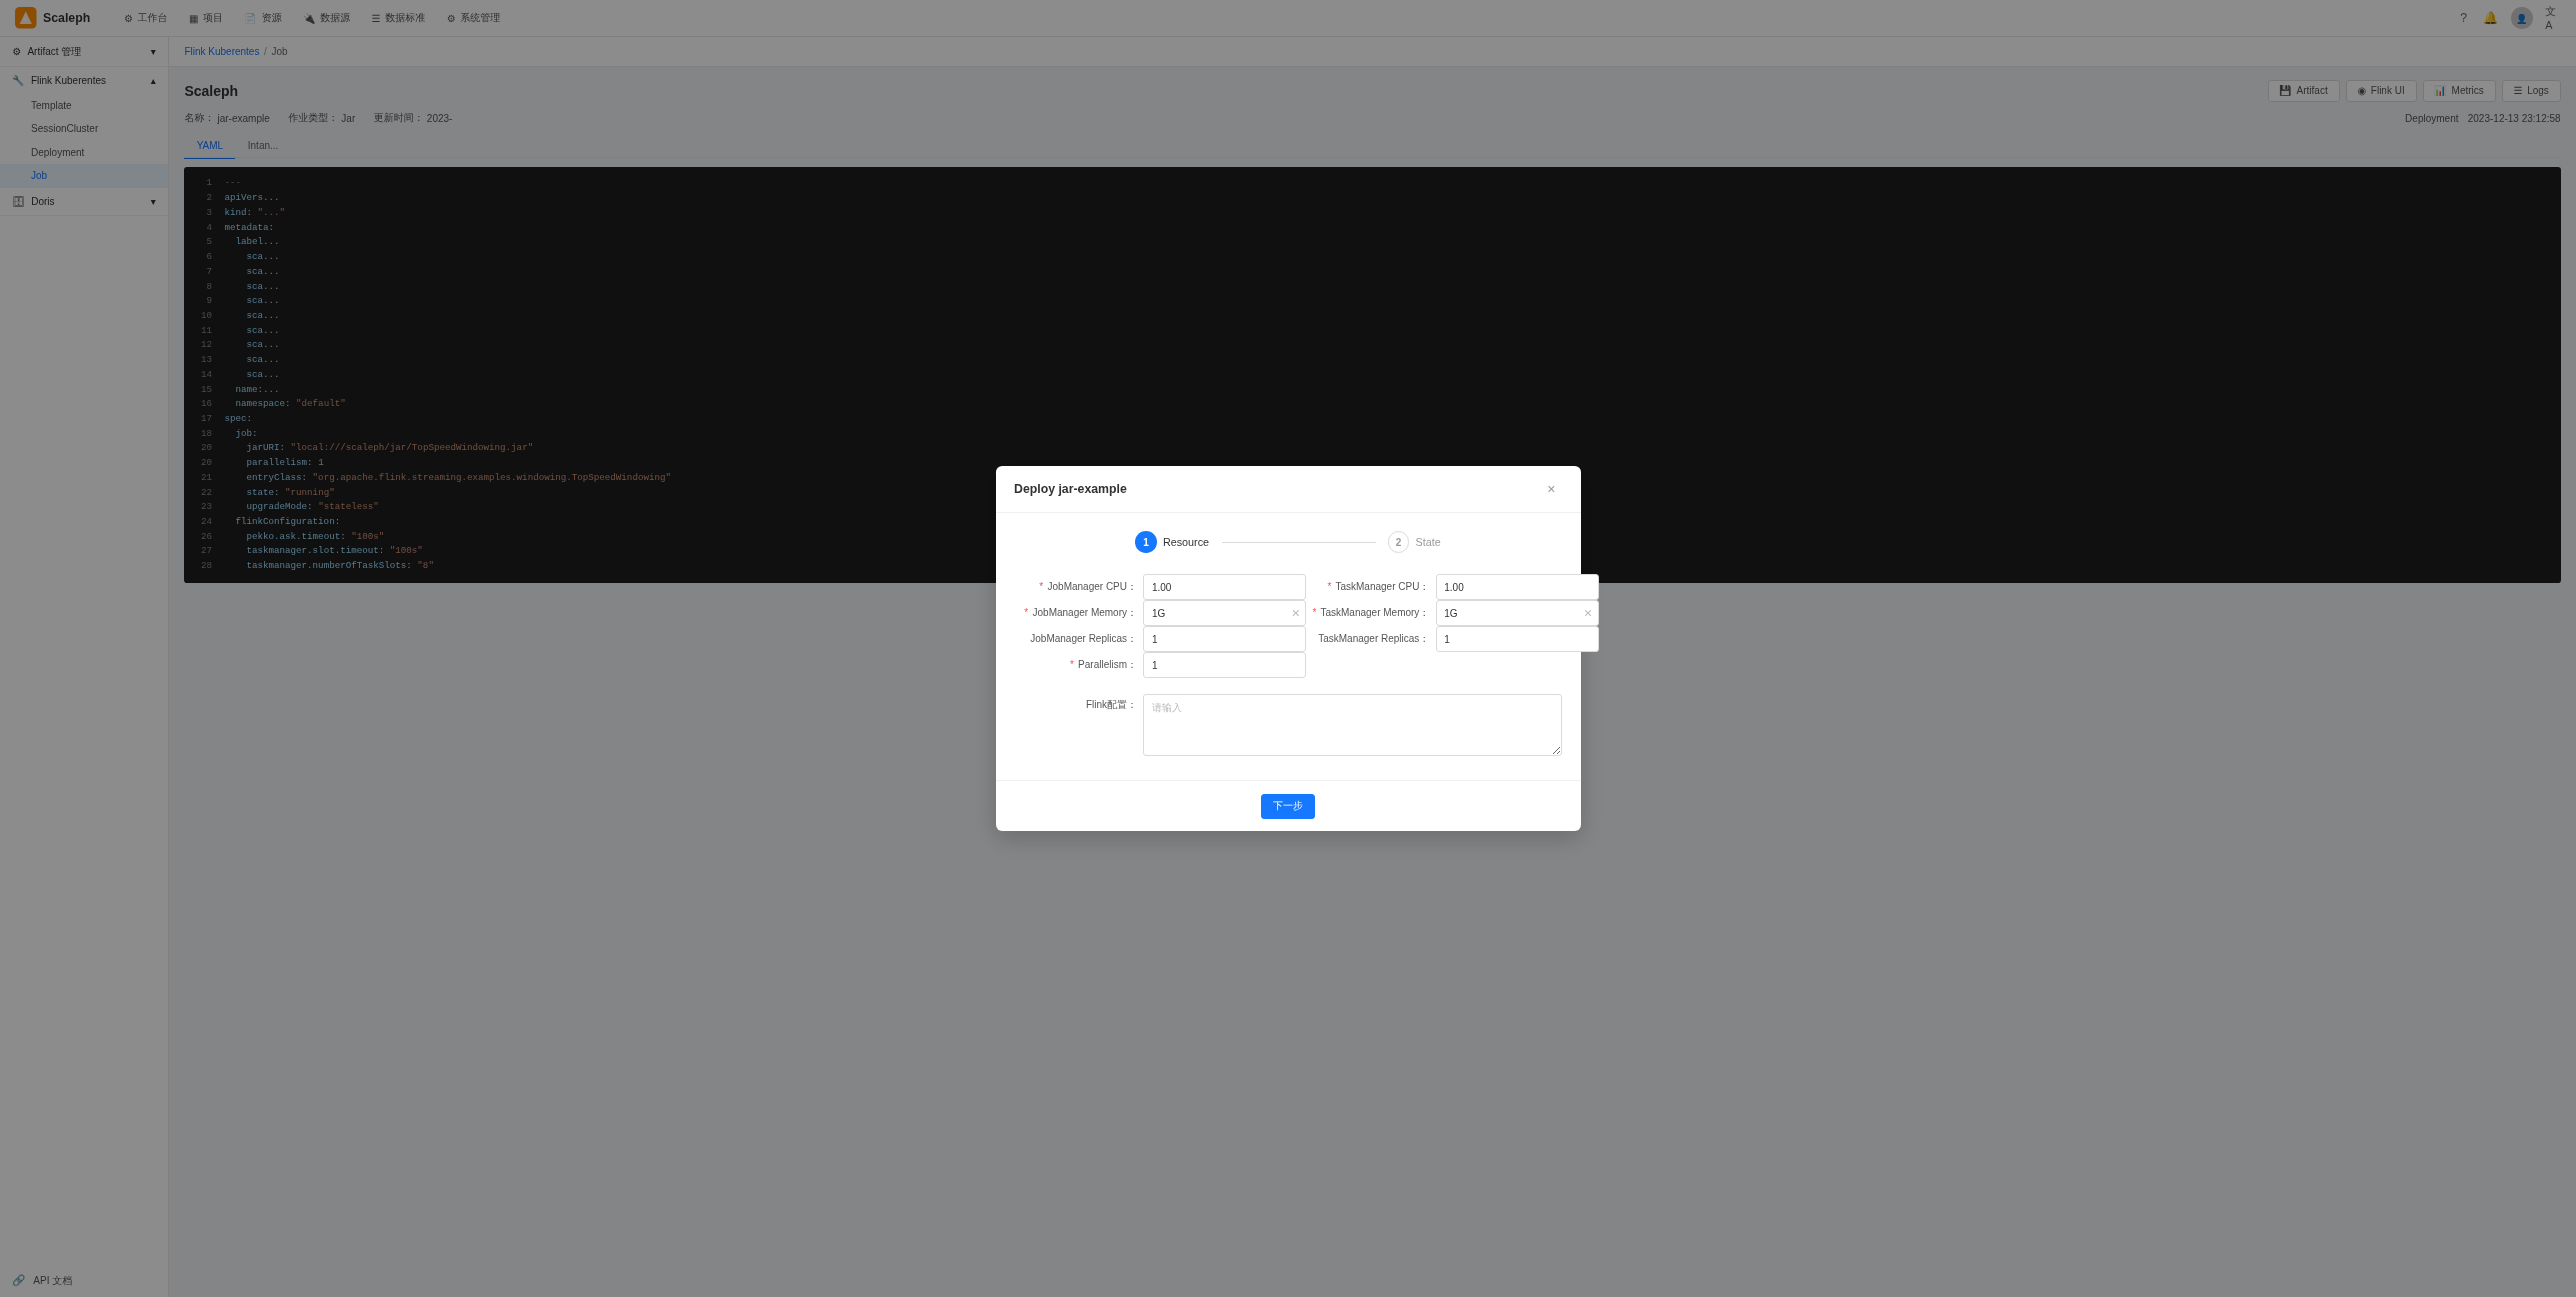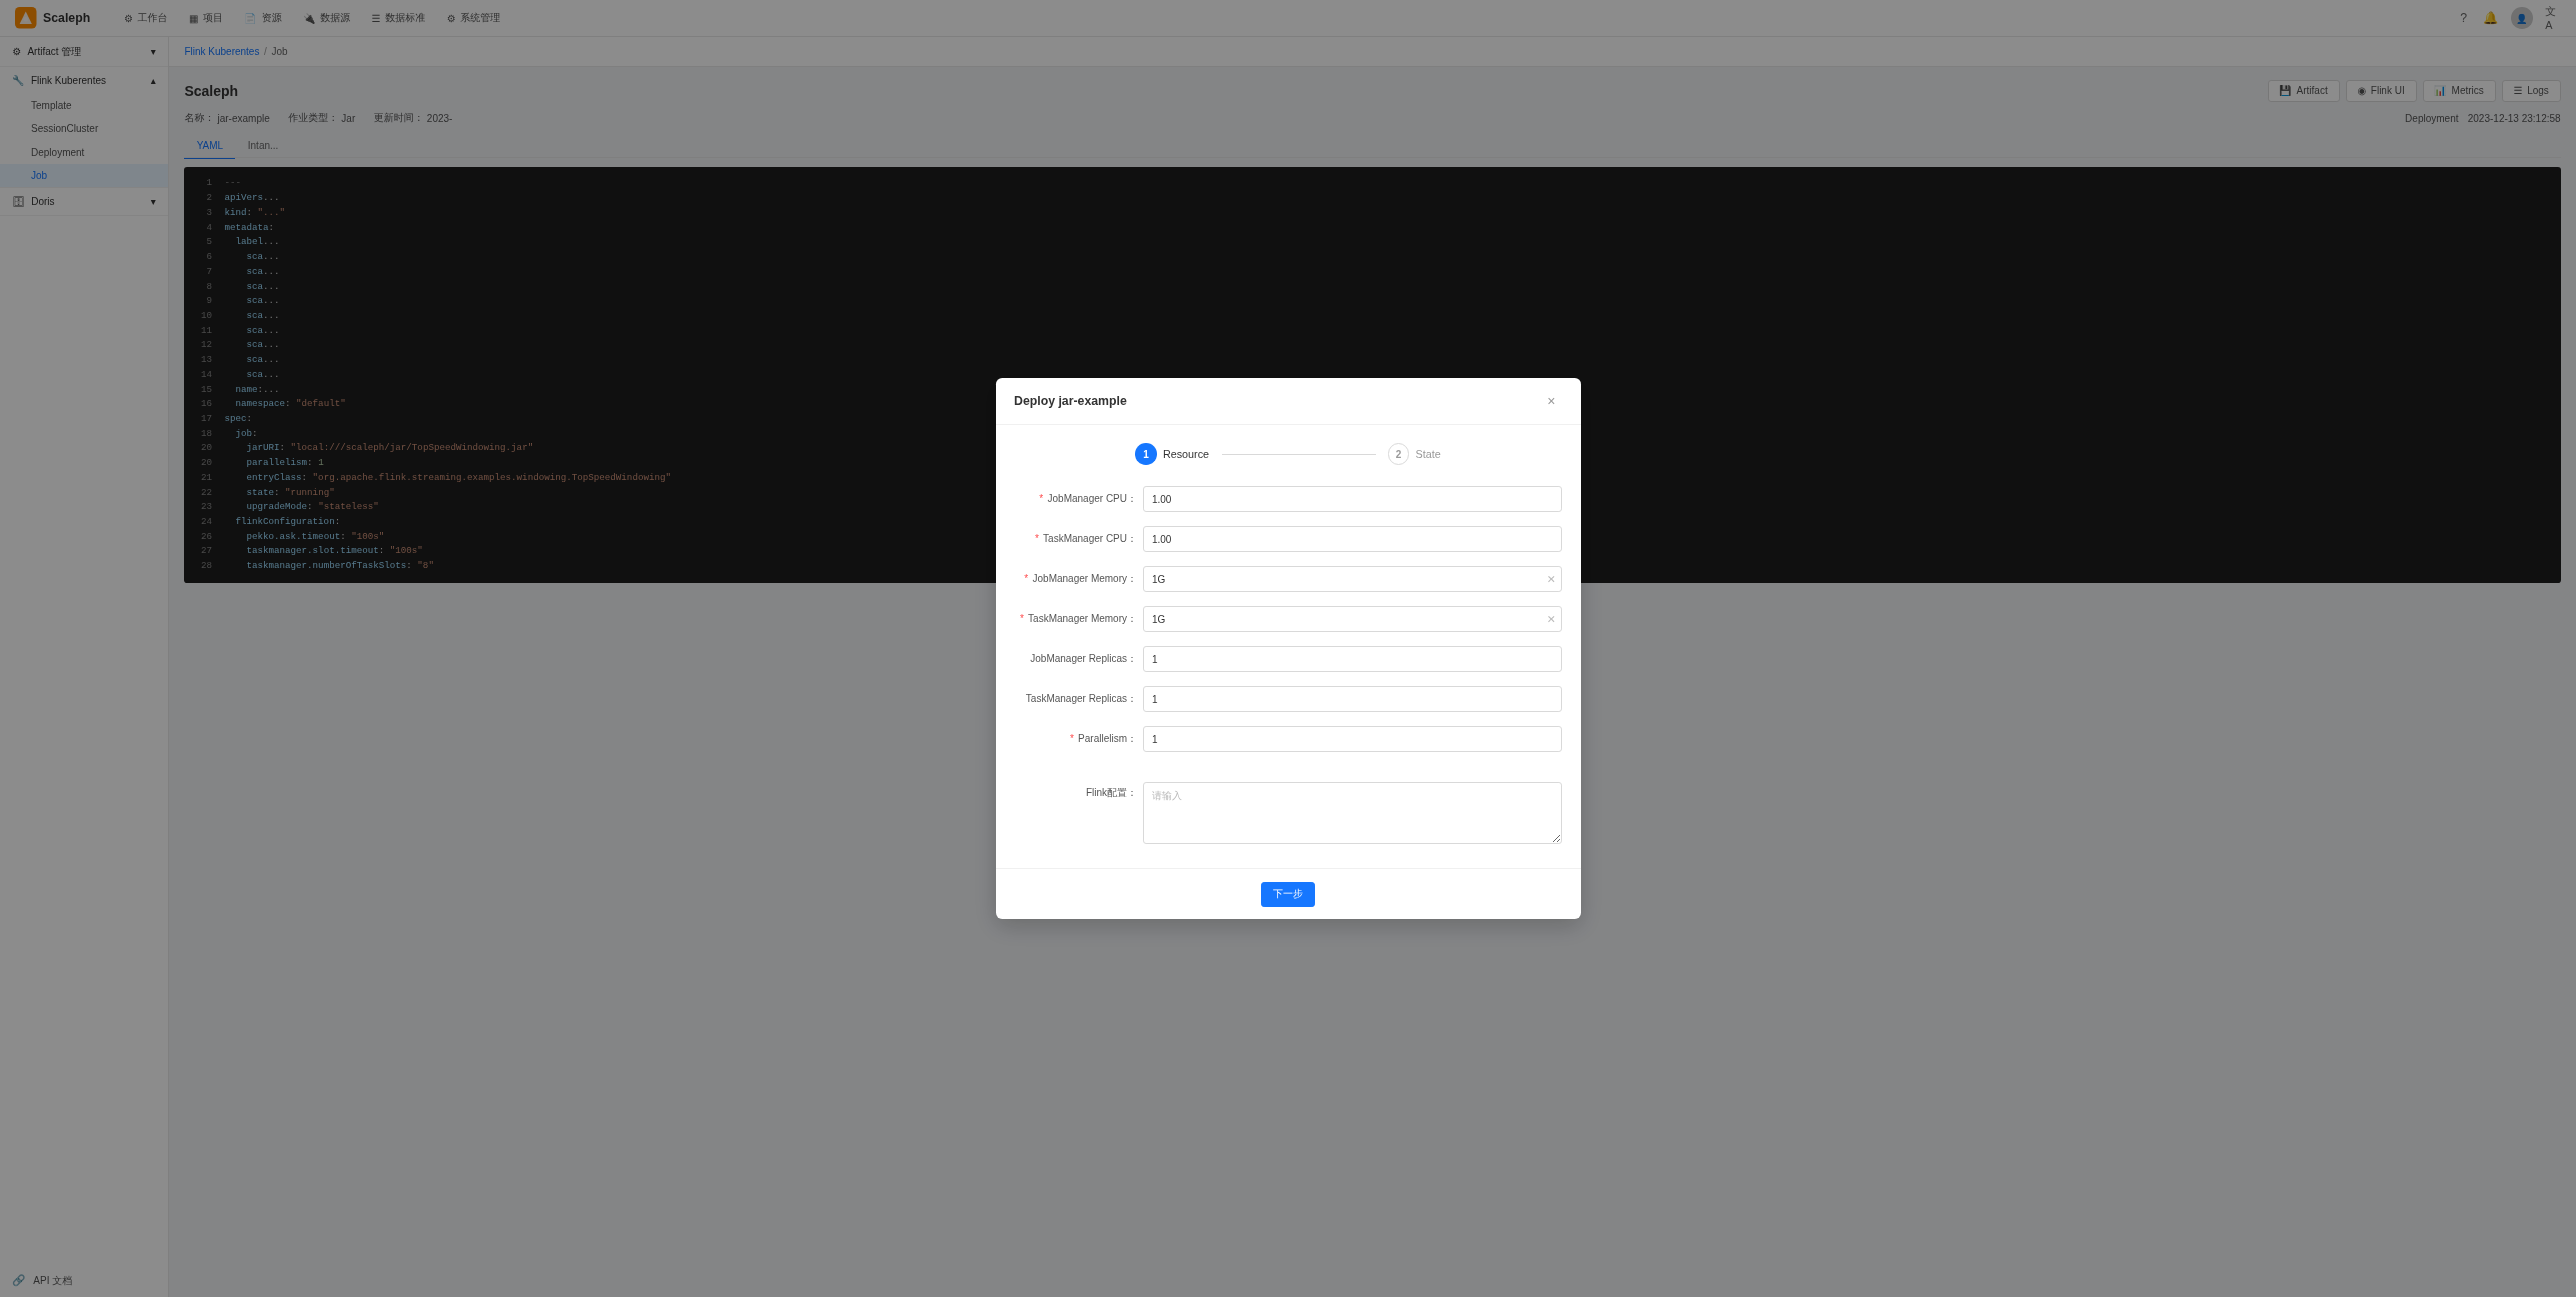--- a/index.html
+++ b/index.html
@@ -77,21 +77,21 @@
     .step { display: flex; align-items: center; gap: 6.2px; }
     .step-circle { width: 21.5px; height: 21.5px; border-radius: 50%; display: flex; align-items: center; justify-content: center; font-size: 10px; font-weight: 600; }
     .step-circle.active { background: #1677ff; color: #fff; }
     .step-circle.inactive { background: #fff; color: #999; border: 1.5px solid #d9d9d9; }
     .step-label { font-size: 10.8px; }
     .step-label.active { color: #333; font-weight: 500; }
     .step-label.inactive { color: #999; }
     .step-line { width: 154px; height: 0.8px; background: #d9d9d9; margin: 0 6.2px; }
 
     
-    .form-grid { display: grid; grid-template-columns: 1fr; gap: 14px; margin-bottom: 15.4px; }
+    .form-grid { display: grid; grid-template-columns: 1fr 1fr; gap: 0; margin-bottom: 15.4px; }
     .form-item { display: flex; align-items: center; gap: 6.2px; }
     .form-label { font-size: 10px; color: #555; white-space: nowrap; min-width: 123px; text-align: right; }
     .required-mark { color: #ff4d4f; margin-right: 1.5px; }
     .form-input { flex: 1; height: 26px; border: 0.8px solid #d9d9d9; border-radius: 3.1px; padding: 0 7.7px; font-size: 10px; color: #333; outline: none; }
     .form-select-wrap { flex: 1; position: relative; display: flex; align-items: center; }
     .form-select-wrap .form-input { flex: 1; padding-right: 21.5px; }
     .form-select-clear { position: absolute; right: 6.2px; color: #bbb; cursor: pointer; font-size: 10.8px; }
     .form-textarea { width: 100%; border: 0.8px solid #d9d9d9; border-radius: 3.1px; padding: 6.2px 7.7px; font-size: 10px; color: #333; outline: none; resize: vertical; min-height: 62px; font-family: inherit; }
     .form-textarea::placeholder { color: #bbb; }
     .flink-config-row { display: flex; align-items: flex-start; gap: 6.2px; margin-bottom: 6.2px; }

